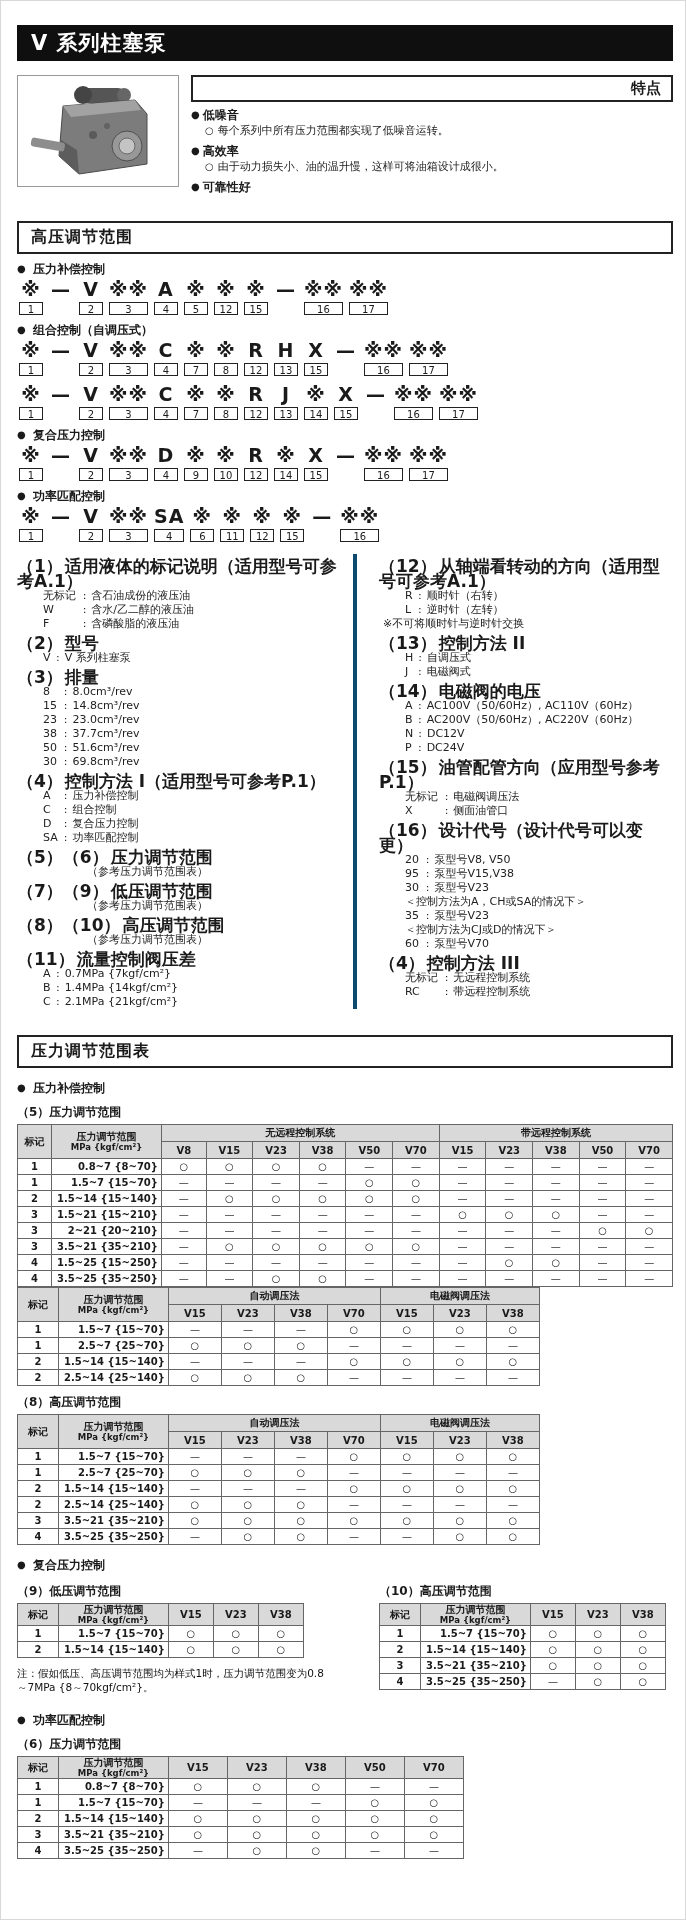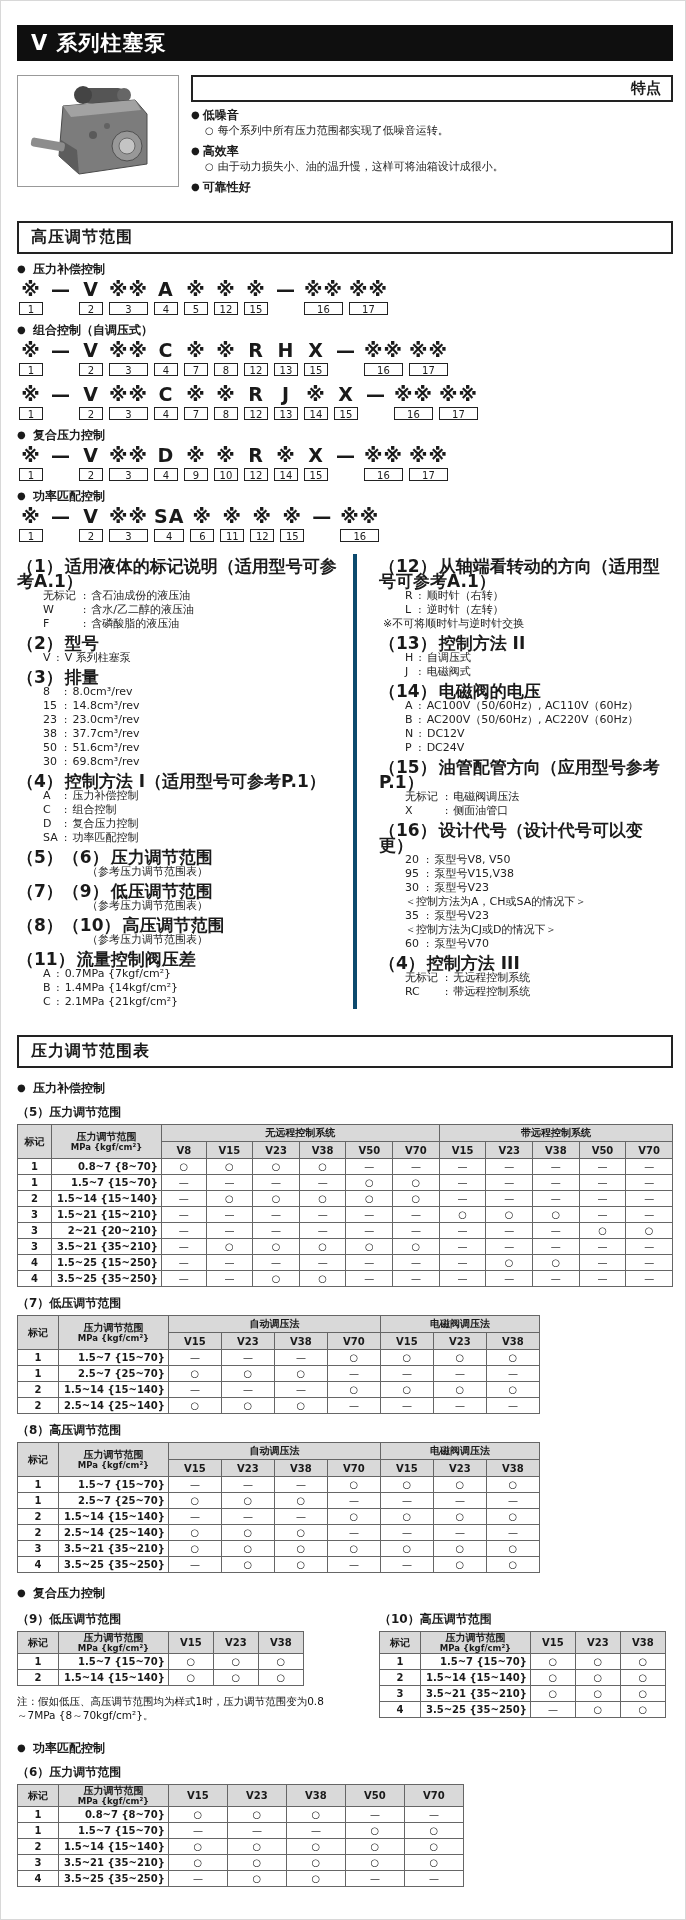--- a/index.html
+++ b/index.html
@@ -620,21 +620,20 @@
             <td class="dash">—</td>
             <td class="dash">—</td>
             <td class="dash">—</td>
             <td class="dash">—</td>
             <td class="dash">—</td>
             <td class="dash">—</td>
             <td class="dash">—</td>
           </tr>
         </tbody>
       </table>
-      <div class="table-label">（7）低压调节范围</div>
       <table class="rt">
         <thead>
           <tr>
             <th class="mark-h" rowspan="2" style="width: 34px;">标记</th>
             <th class="range-h" rowspan="2" style="width: 96px;">
               <div class="l1">压力调节范围</div>
               <div class="l2">MPa {kgf/cm²}</div>
             </th>
             <th class="span-h" colspan="4">自动调压法</th>
             <th class="span-h" colspan="3">电磁阀调压法</th>

